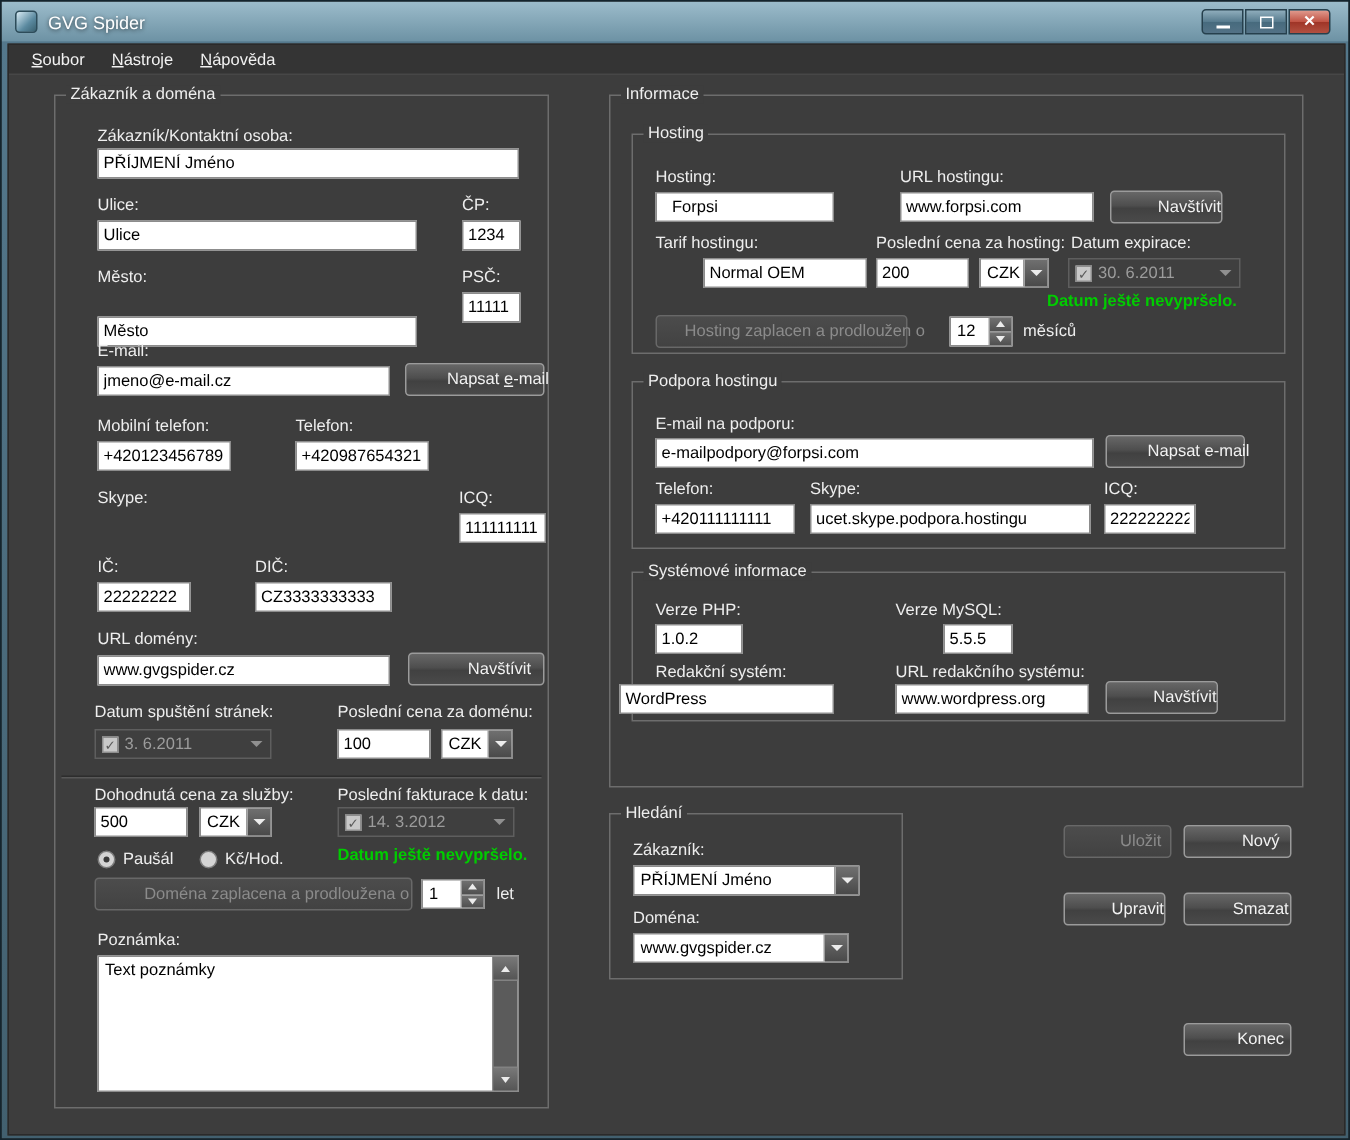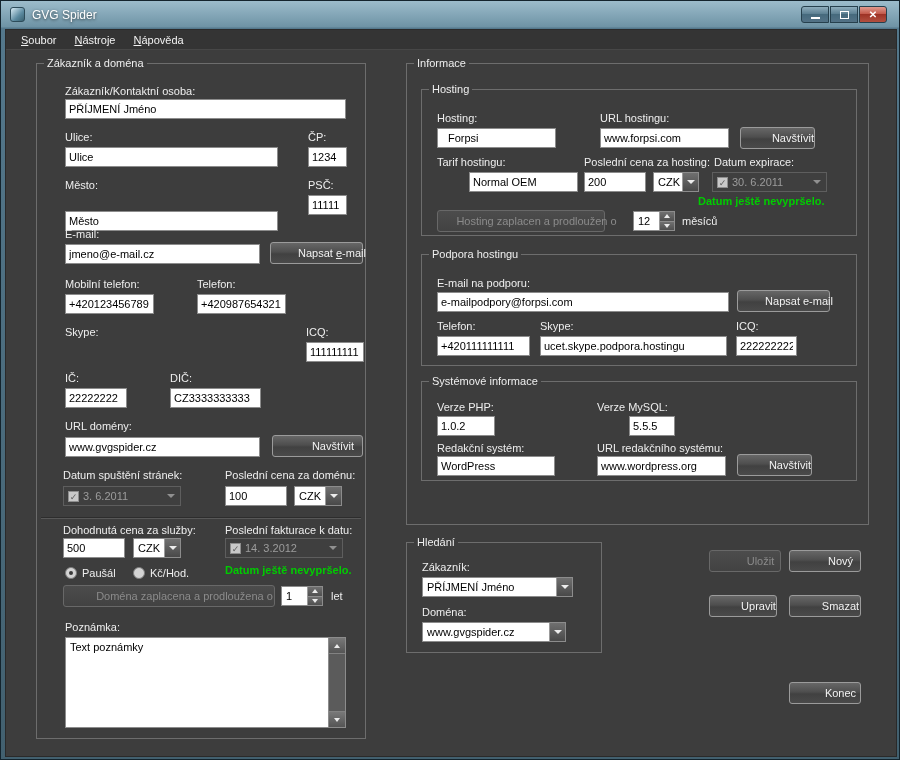--- a/index.html
+++ b/index.html
@@ -259,21 +259,21 @@
   <div class="group" style="left:420px;top:380px;width:436px;height:100px"></div>
   <span class="group-title" style="left:428px;top:374px">Systémové informace</span>
 
   <span class="label" style="left:436px;top:400px">Verze PHP:</span>
   <span class="label" style="left:596px;top:400px">Verze MySQL:</span>
   <input class="tb" style="left: 436px; top: 415px; width: 58px;" value="1.0.2">
   <input class="tb" style="left: 628px; top: 415px; width: 46px;" value="5.5.5">
 
   <span class="label" style="left:436px;top:441px">Redakční systém:</span>
   <span class="label" style="left:596px;top:441px">URL redakčního systému:</span>
-  <input class="tb" style="left: 436px; top: 455px; width: 118px;" value="WordPress">
+  <input class="tb" style="left: 412px; top: 455px; width: 143px;" value="WordPress">
   <input class="tb" style="left: 596px; top: 455px; width: 129px;" value="www.wordpress.org">
   <div class="btn" style="left:736px;top:453px;width:75px">Navštívit</div>
 
   <div class="group" style="left:405px;top:541px;width:196px;height:111px"></div>
   <span class="group-title" style="left:413px;top:535px">Hledání</span>
 
   <span class="label" style="left:421px;top:560px">Zákazník:</span>
   <div class="combo" style="left:421px;top:576px;width:151px">
     <span class="ctext">PŘÍJMENÍ Jméno</span>
     <span class="cbtn">

